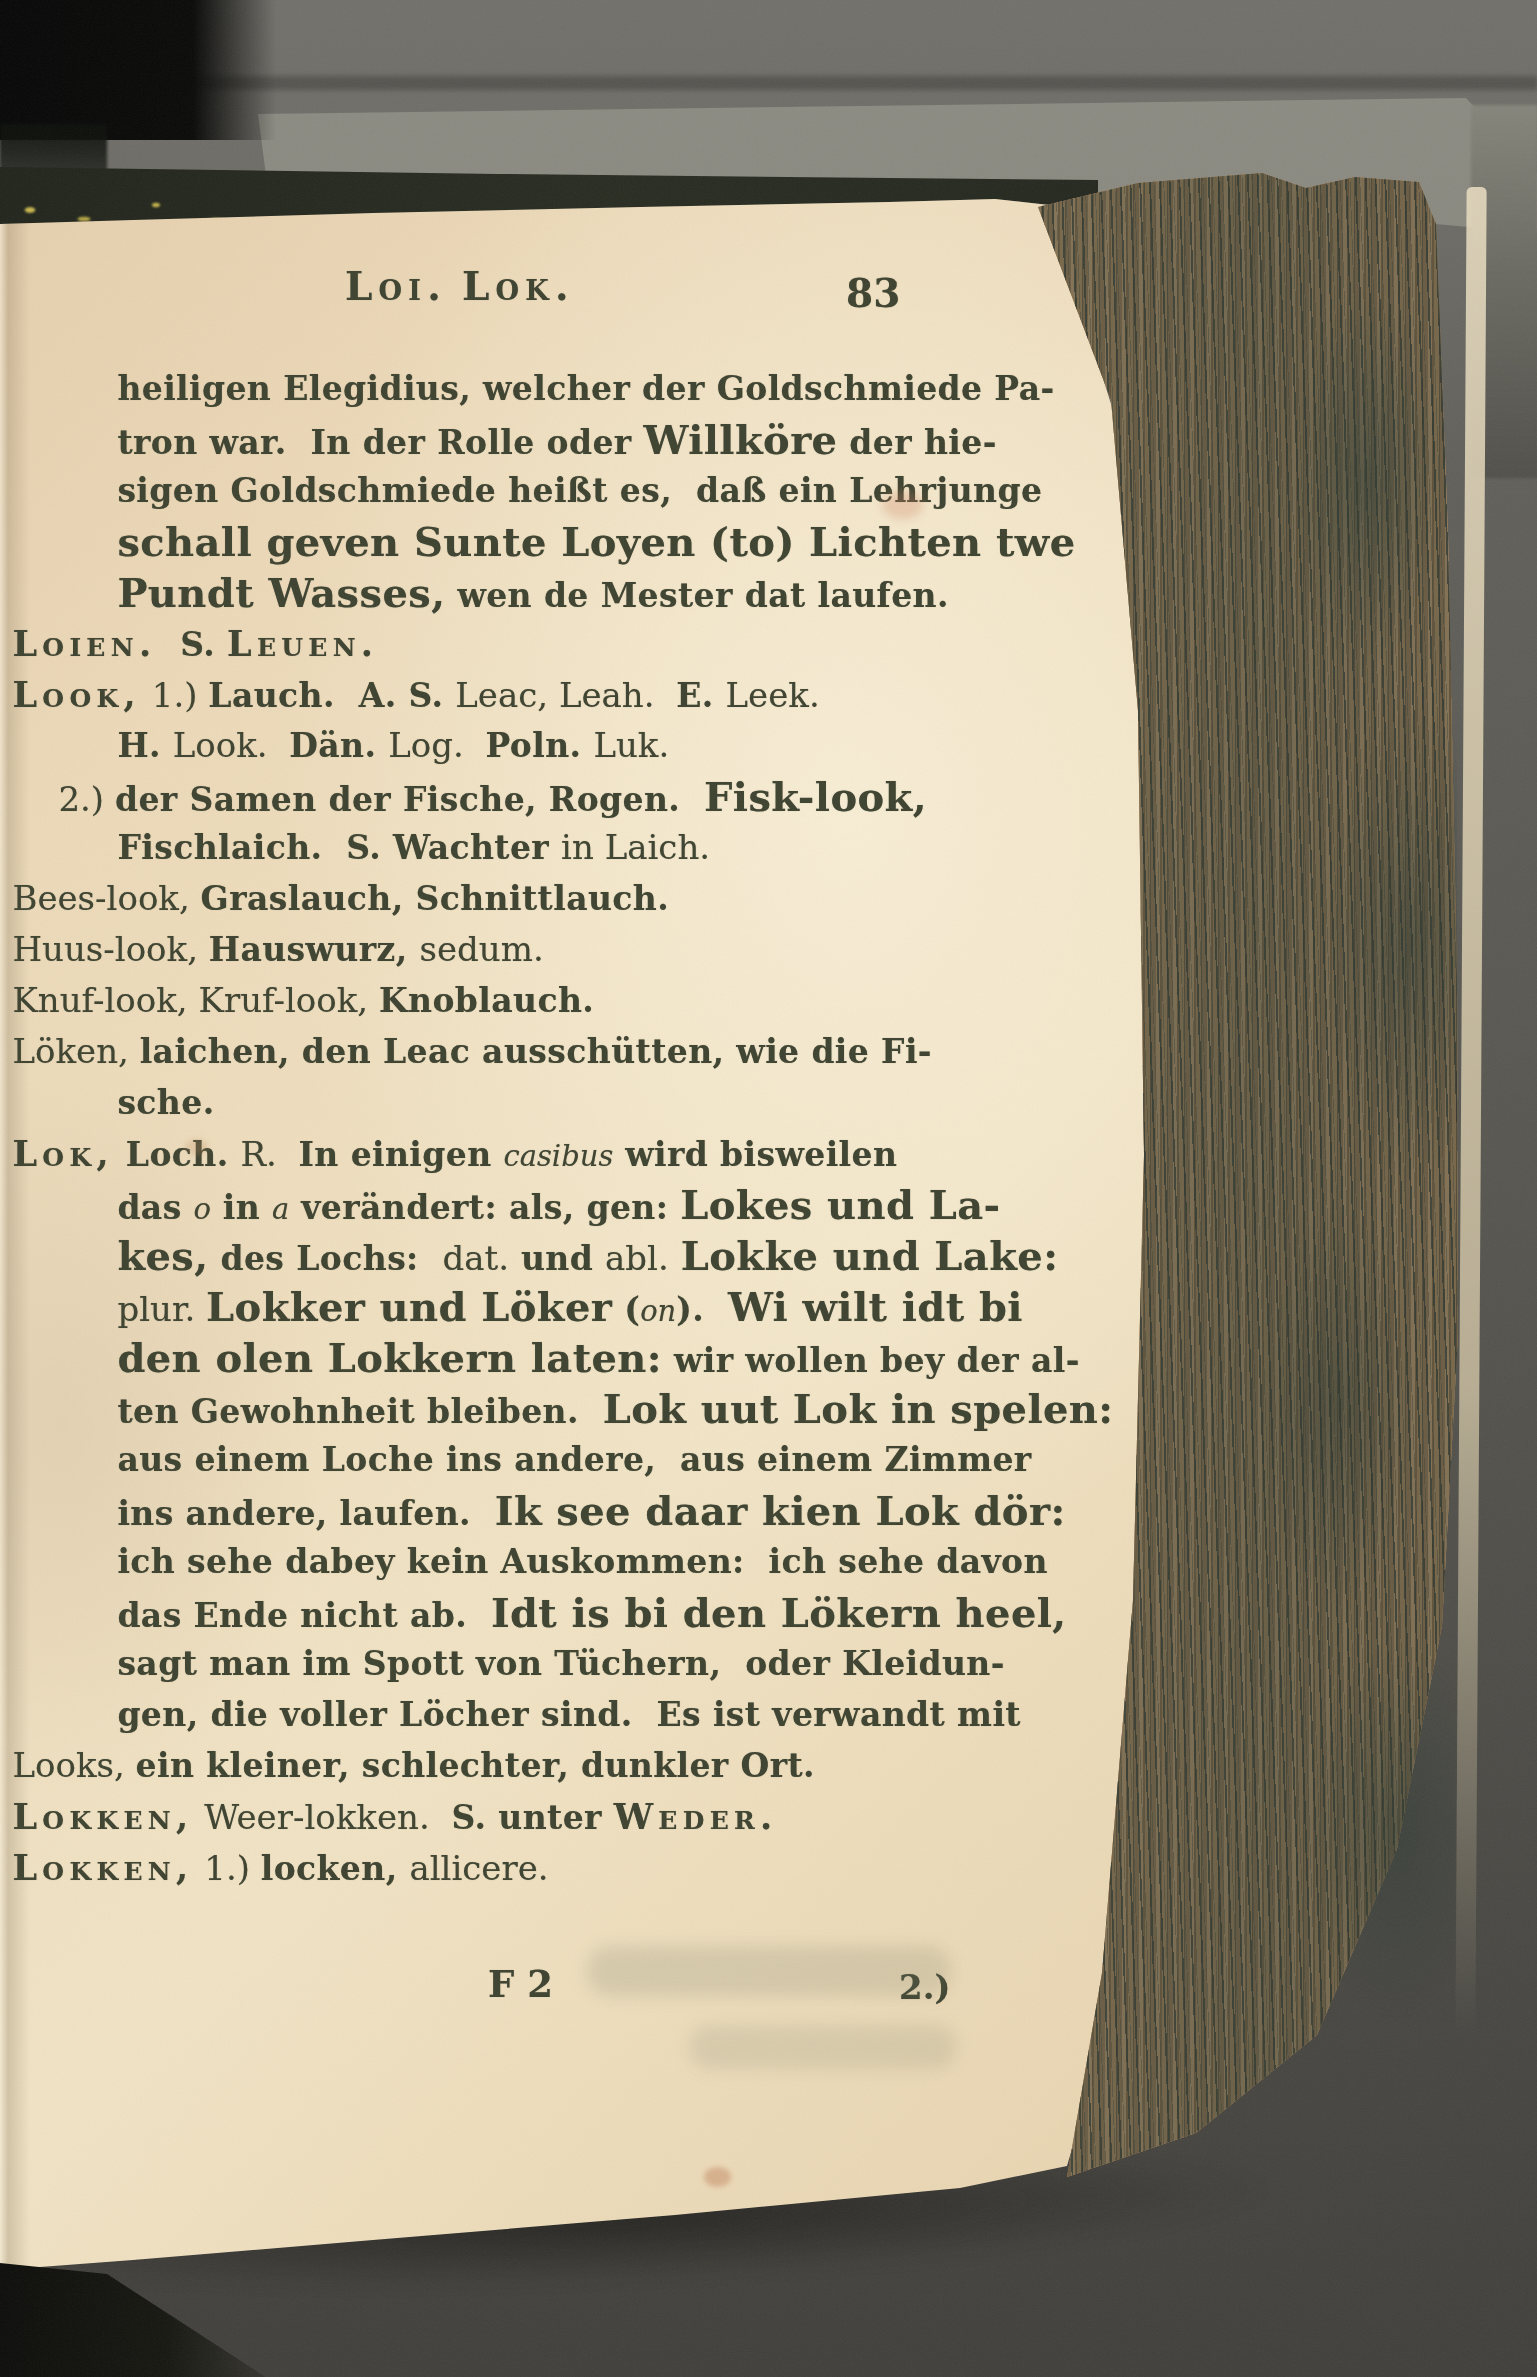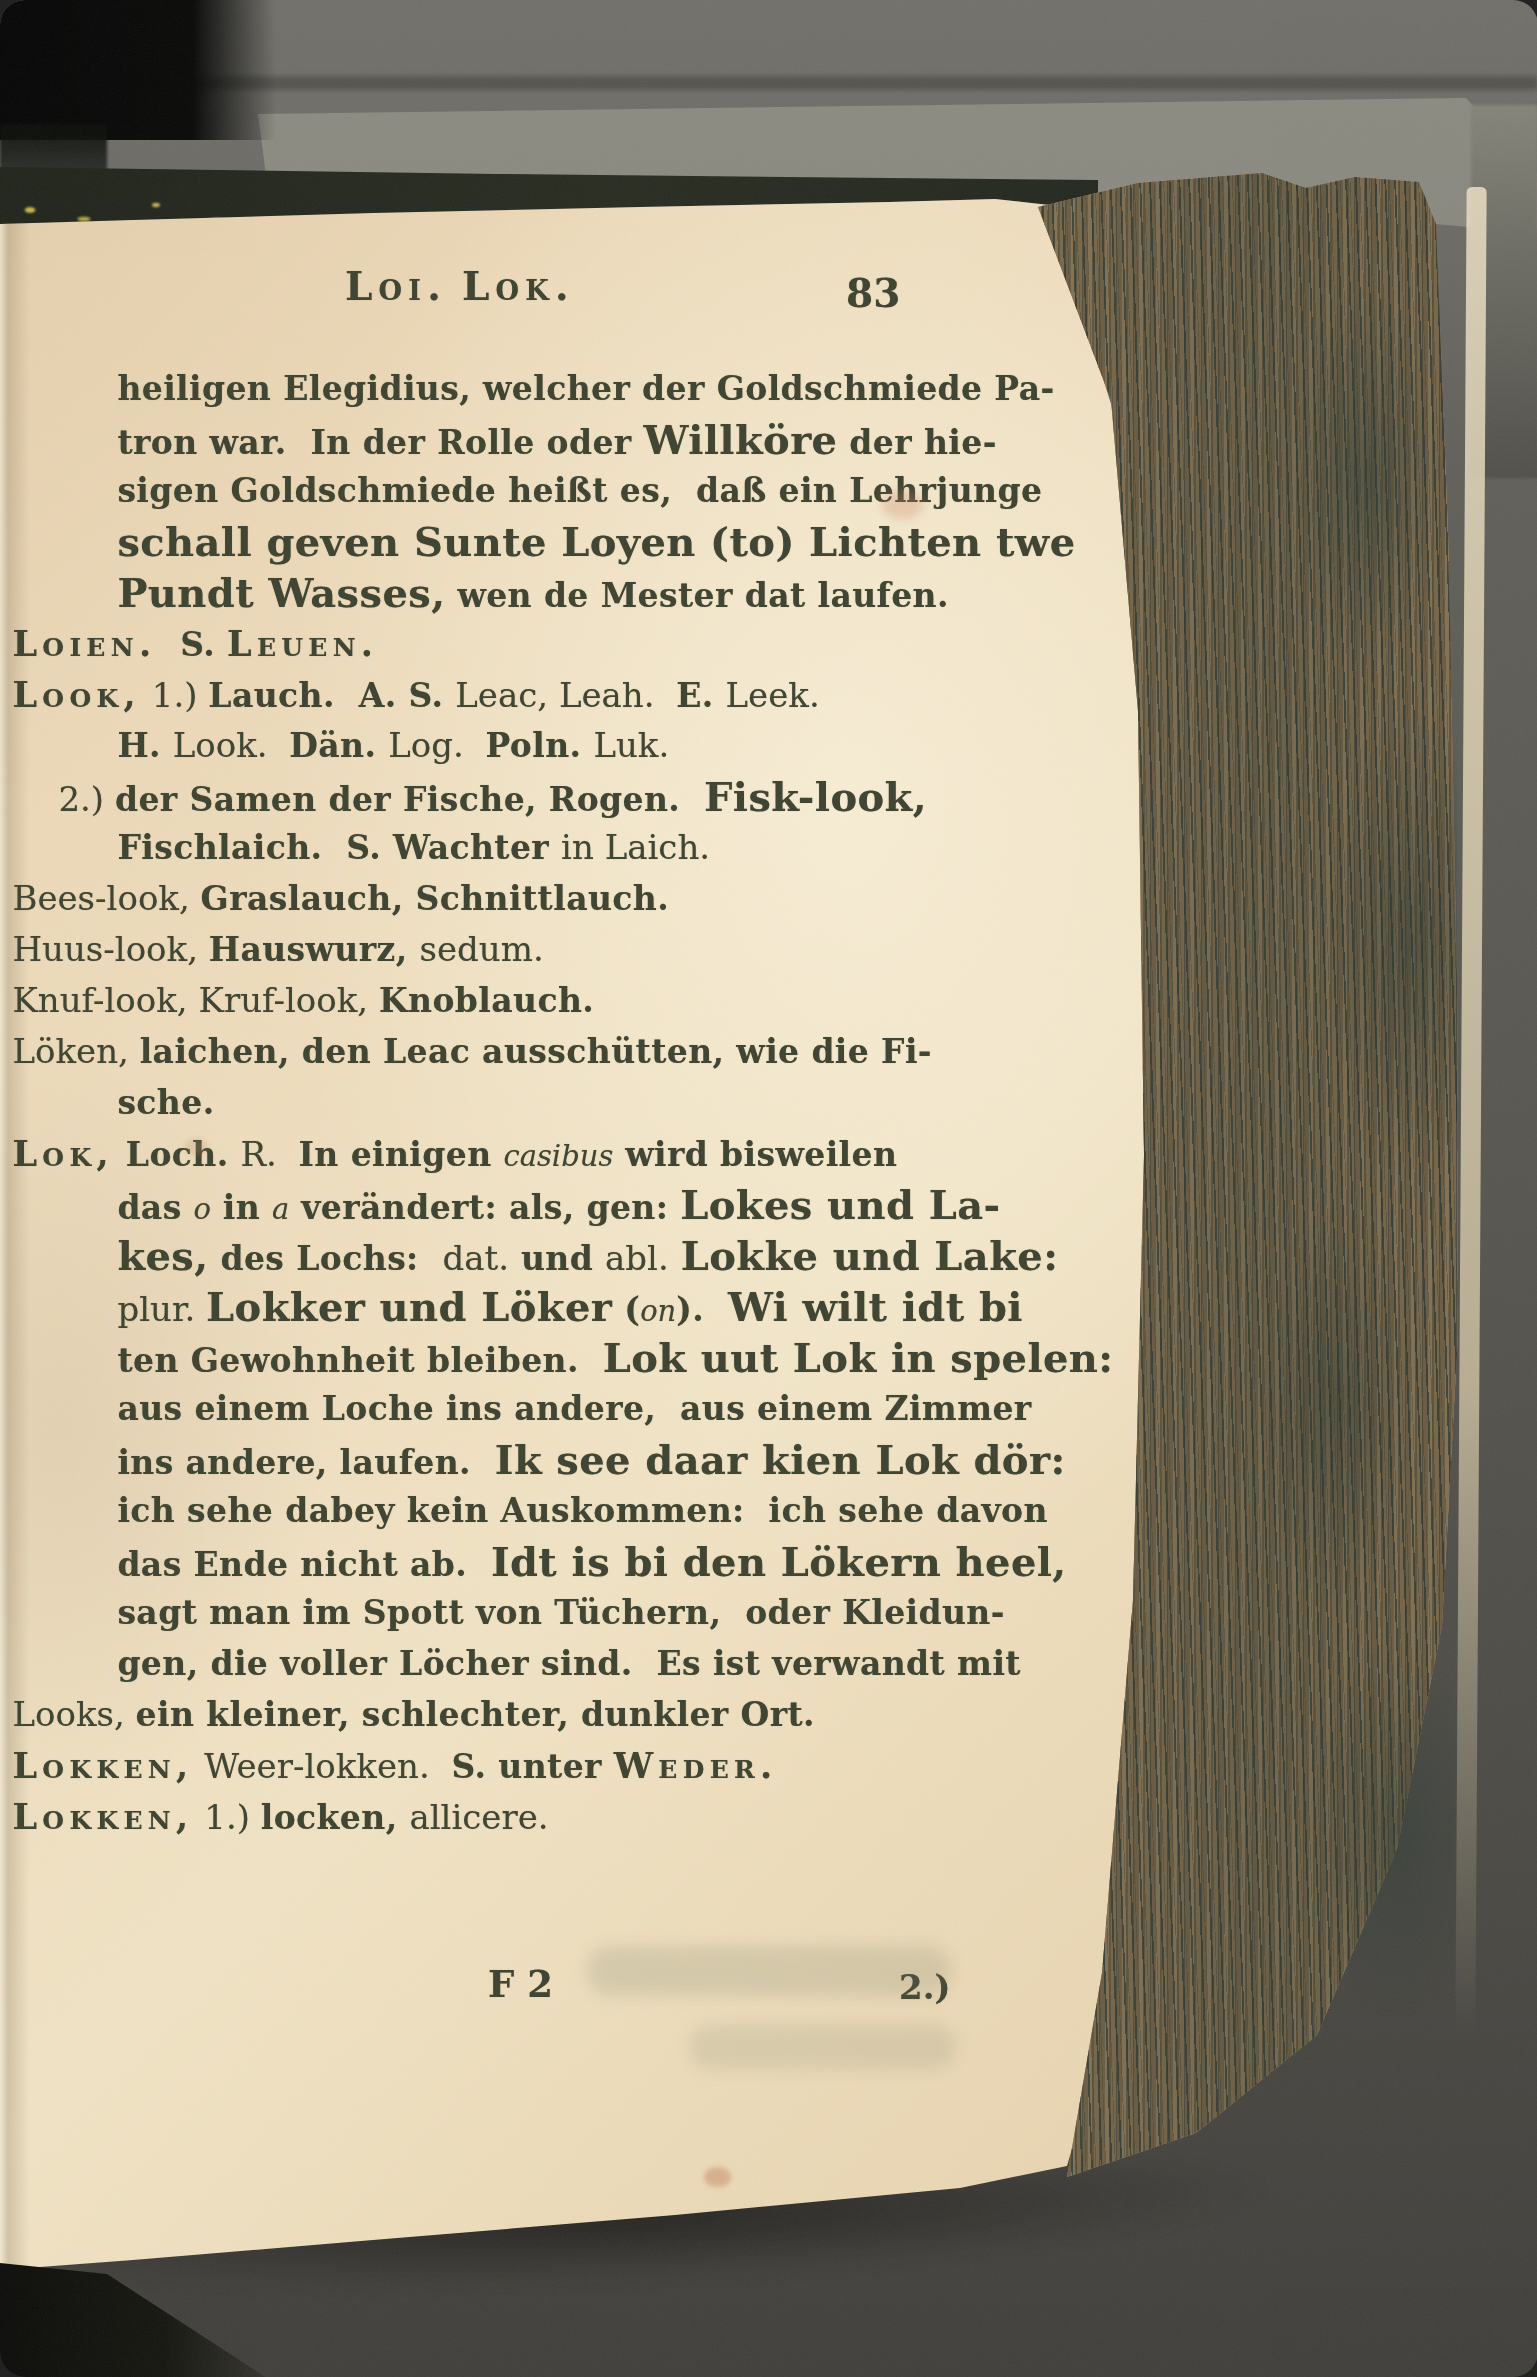--- a/index.html
+++ b/index.html
@@ -1,20 +1,19 @@
 <!DOCTYPE html>
 <html style="font-size:14.2px"><head>
 <meta charset="utf-8">
 <style>
   html,body{margin:0;padding:0;background:#222;}
   .scene{
     position:relative; width:1538px; height:2377px; overflow:hidden;
     background:linear-gradient(180deg,#71706a 0%,#6b6a64 10%,#605f59 20%,#56554f 50%,#4a4944 78%,#413f3b 100%);
     font-family:"DejaVu Serif","Liberation Serif",serif;
-    border-radius:25px;
   }
   .scene *{position:absolute;}
 
   
   .scan-band{left:0;top:76px;width:1538px;height:14.2px;background:rgba(25,25,23,0.30);filter:blur(2.7px);}
 
   
   .lid-band{
     left:0;top:0;width:1538px;height:2377px;
     clip-path:polygon(258px 114px,1466px 98px,1538px 174px,1538px 233px,1435px 224px,267px 183px);
@@ -180,20 +179,21 @@
         <div class="line ind2"><span class="seg-f">Fischlaich.  S. Wachter </span><span class="seg-r">in Laich.</span></div>
         <div class="line ind0"><span class="seg-r">Bees-look, </span><span class="seg-f">Graslauch, Schnittlauch.</span></div>
         <div class="line ind0"><span class="seg-r">Huus-look, </span><span class="seg-f">Hauswurz, </span><span class="seg-r">sedum.</span></div>
         <div class="line ind0"><span class="seg-r">Knuf-look, Kruf-look, </span><span class="seg-f">Knoblauch.</span></div>
         <div class="line ind0"><span class="seg-r">Löken, </span><span class="seg-f">laichen, den Leac ausschütten, wie die Fi-</span></div>
         <div class="line ind2"><span class="seg-f">sche.</span></div>
         <div class="line ind0"><span class="seg-sc">Lok,</span><span class="seg-f"> Loch. </span><span class="seg-r">R.  </span><span class="seg-f">In einigen </span><span class="seg-it">casibus</span><span class="seg-f"> wird bisweilen</span></div>
         <div class="line ind2"><span class="seg-f">das </span><span class="seg-it">o</span><span class="seg-f"> in </span><span class="seg-it">a</span><span class="seg-f"> verändert: als, gen: </span><span class="seg-F">Lokes und La-</span></div>
         <div class="line ind2"><span class="seg-F">kes,</span><span class="seg-f"> des Lochs:  </span><span class="seg-r">dat.</span><span class="seg-f"> und </span><span class="seg-r">abl.</span><span class="seg-f"> </span><span class="seg-F">Lokke und Lake:</span></div>
         <div class="line ind2"><span class="seg-r">plur. </span><span class="seg-F">Lokker und Löker</span><span class="seg-f"> (</span><span class="seg-it">on</span><span class="seg-f">).  </span><span class="seg-F">Wi wilt idt bi</span></div>
+        <div class="line ind2"><span class="seg-F">den olen Lokkern laten:</span><span class="seg-f"> wir wollen bey der al-</span></div>
         <div class="line ind2"><span class="seg-f">ten Gewohnheit bleiben.  </span><span class="seg-F">Lok uut Lok in spelen:</span></div>
         <div class="line ind2"><span class="seg-f">aus einem Loche ins andere,  aus einem Zimmer</span></div>
         <div class="line ind2"><span class="seg-f">ins andere, laufen.  </span><span class="seg-F">Ik see daar kien Lok dör:</span></div>
         <div class="line ind2"><span class="seg-f">ich sehe dabey kein Auskommen:  ich sehe davon</span></div>
         <div class="line ind2"><span class="seg-f">das Ende nicht ab.  </span><span class="seg-F">Idt is bi den Lökern heel,</span></div>
         <div class="line ind2"><span class="seg-f">sagt man im Spott von Tüchern,  oder Kleidun-</span></div>
         <div class="line ind2"><span class="seg-f">gen, die voller Löcher sind.  Es ist verwandt mit</span></div>
         <div class="line ind0"><span class="seg-r">Looks, </span><span class="seg-f">ein kleiner, schlechter, dunkler Ort.</span></div>
         <div class="line ind0"><span class="seg-sc">Lokken,</span><span class="seg-r"> Weer-lokken.  </span><span class="seg-f">S. unter </span><span class="seg-sc">Weder.</span></div>
         <div class="line ind0"><span class="seg-sc">Lokken,</span><span class="seg-r"> 1.) </span><span class="seg-f">locken, </span><span class="seg-r">allicere.</span></div>

